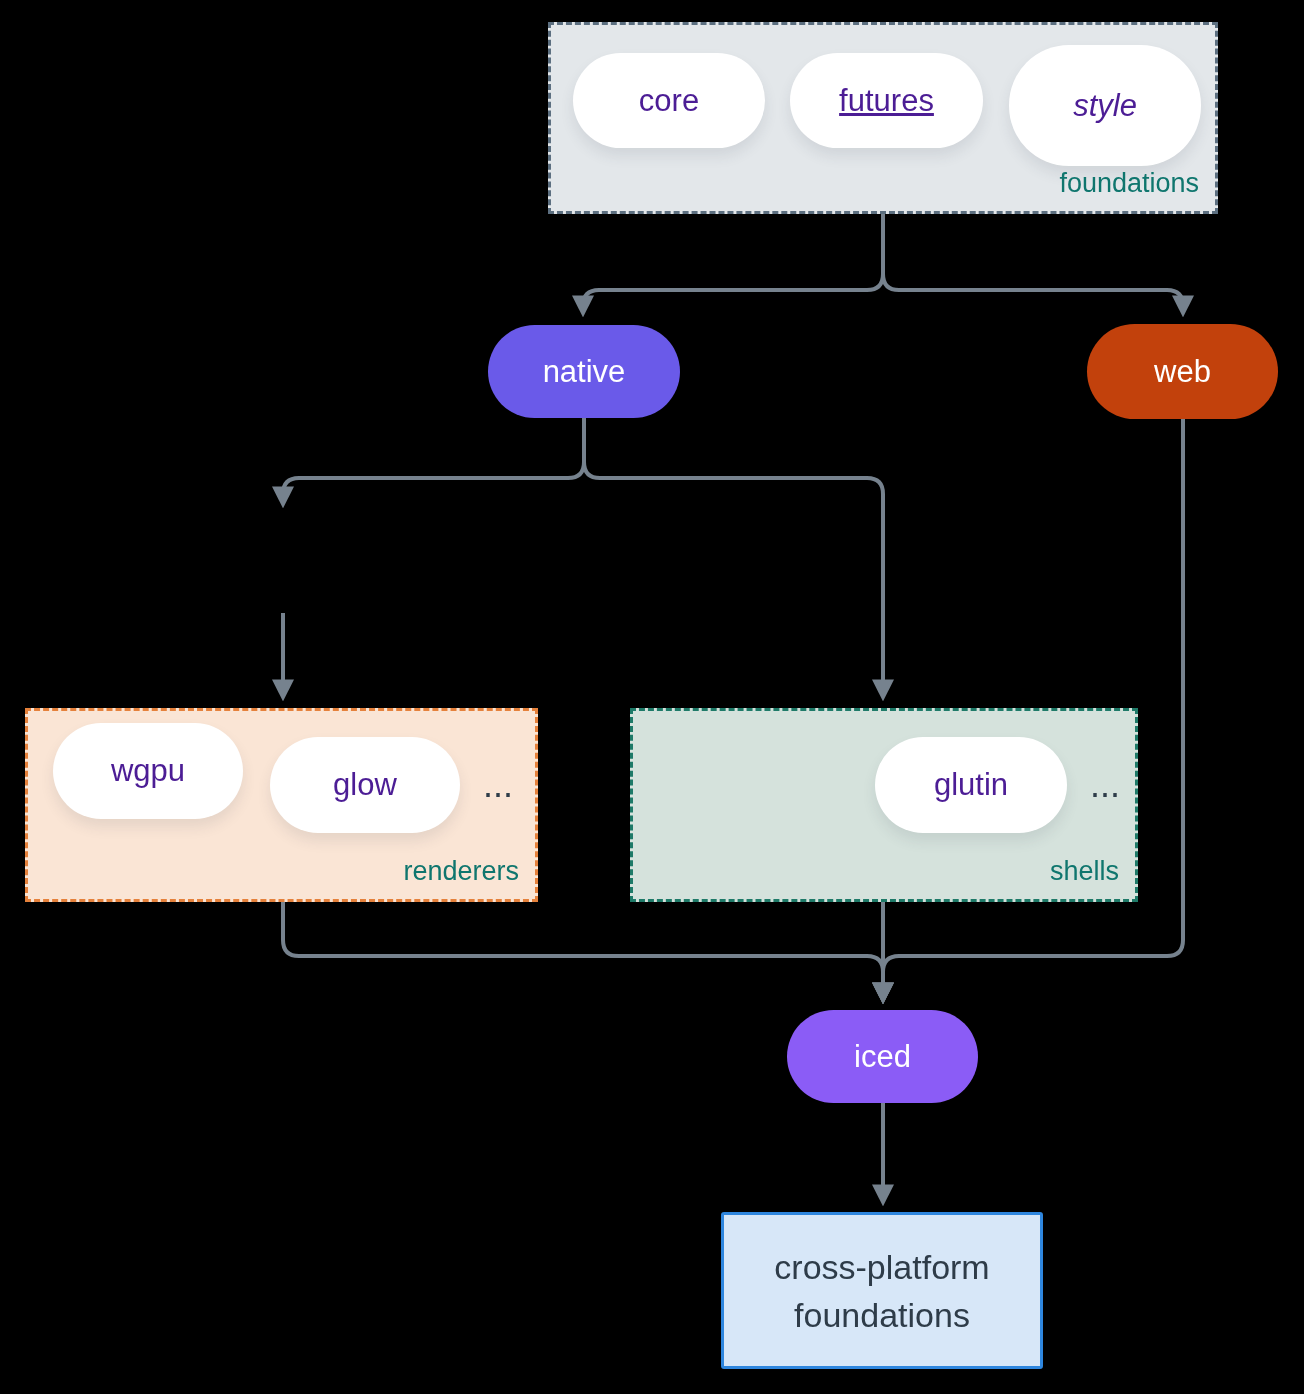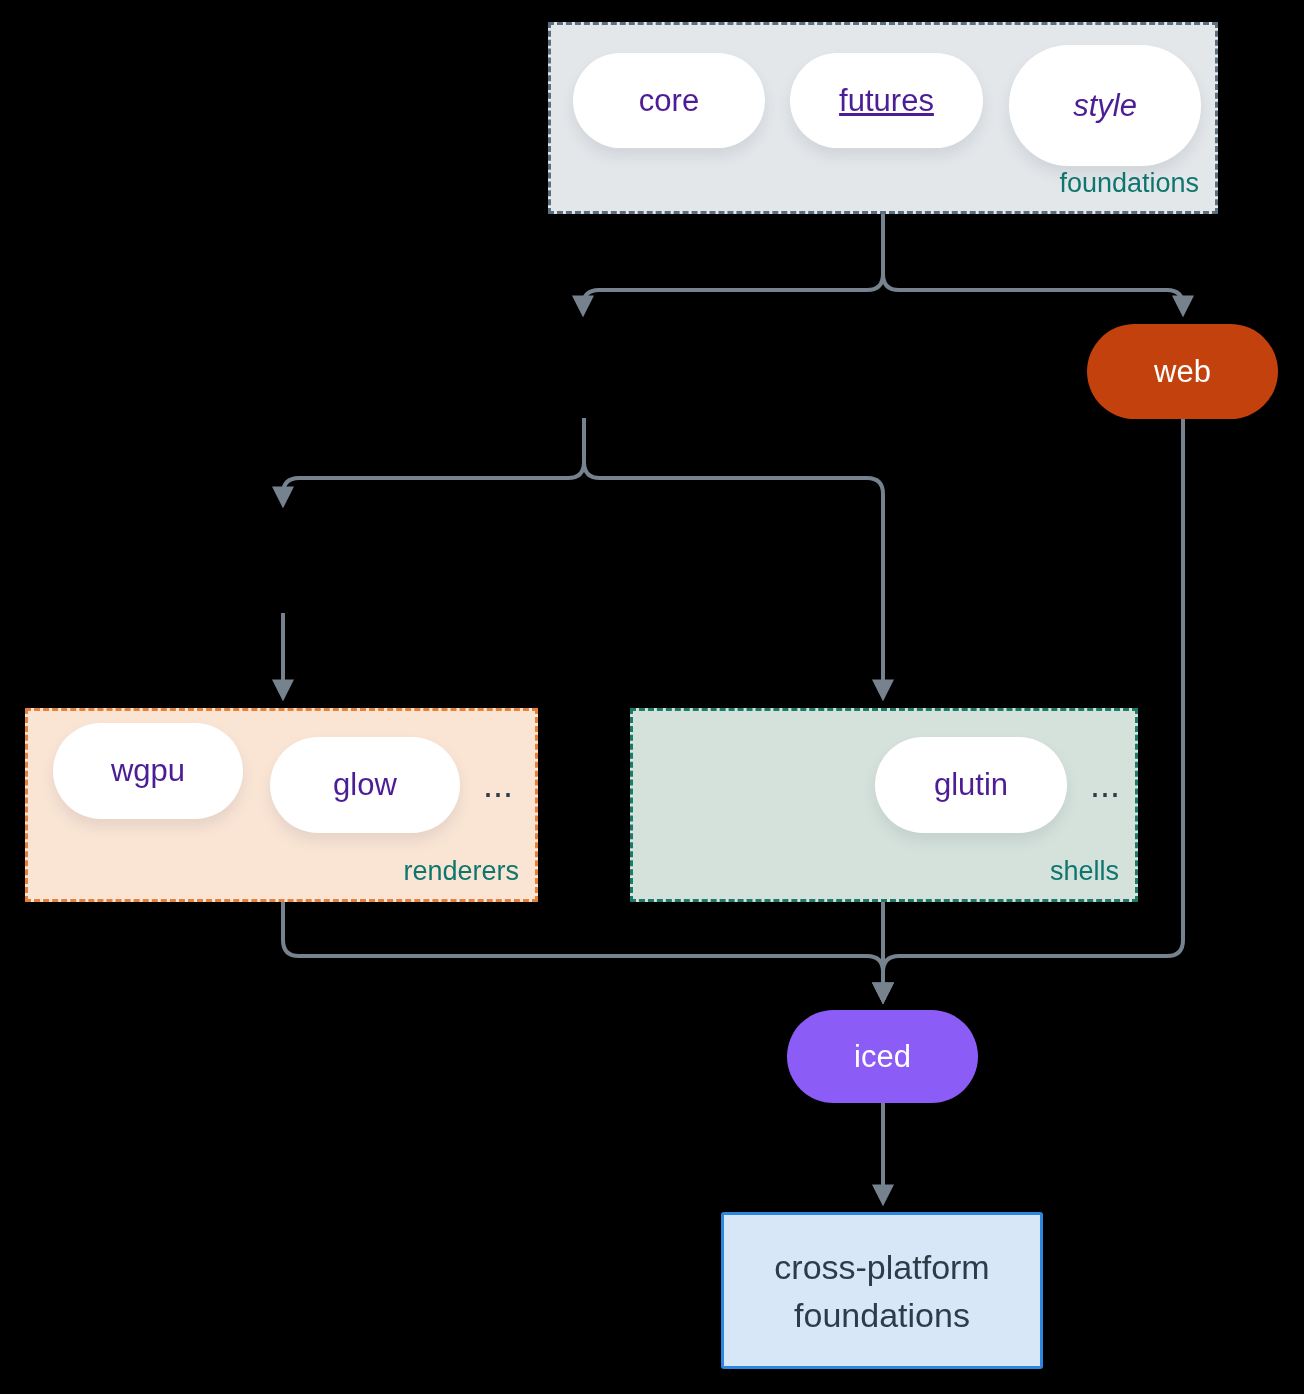--- a/index.html
+++ b/index.html
@@ -134,20 +134,23 @@
     </div>
     <div class="pill" style="left:239px; top:28px; width:193px; height:95px;text-decoration:underline;">
       <span>futures</span>
     </div>
     <div class="pill" style="left:458px; top:20px; width:192px; height:121px;font-style:italic;">
       <span>style</span>
     </div>
     <div class="group-label">foundations</div>
   </div>
 
+  <div class="node node-native">
+    <span>native</span>
+  </div>
 
   <div class="node node-web">
     <span>web</span>
   </div>
 
 
   <div class="group group-renderers">
     <div class="pill" style="left:25px; top:12px; width:190px; height:96px;">
       <span>wgpu</span>
     </div>

